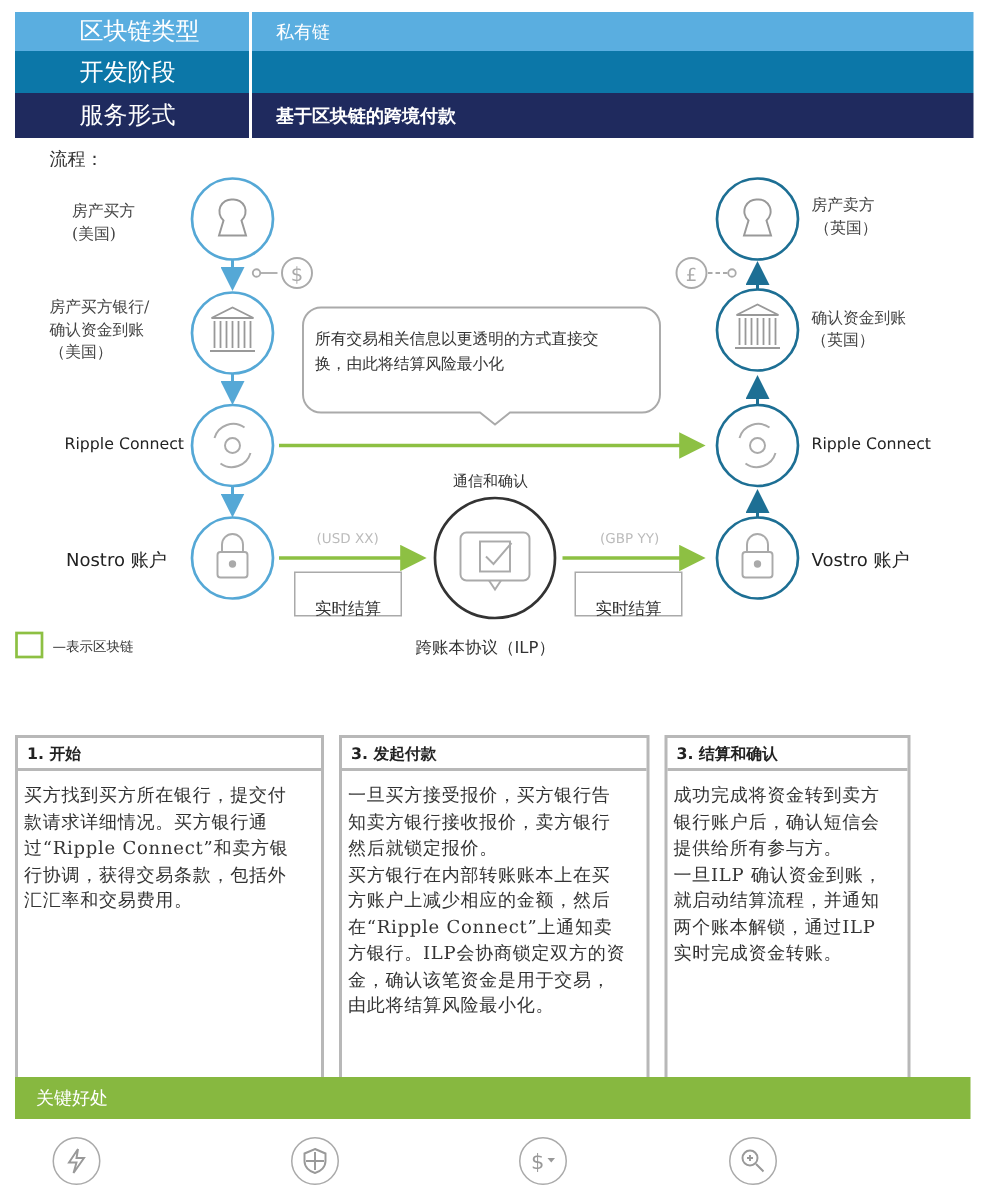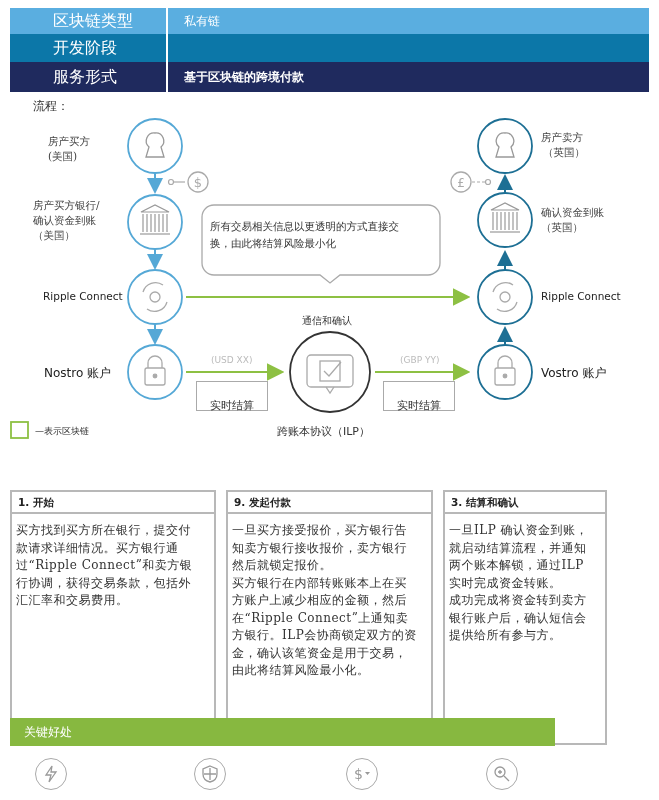--- a/index.html
+++ b/index.html
@@ -8,21 +8,21 @@
   .abs { position: absolute; }
   .hdr-row { position: absolute; left: 10px; width: 639px; display: flex; }
   .hdr-key { width: 137px; padding-left: 22px; color: #fff; font-family: "DejaVu Serif", serif; font-size: 16px; display: flex; align-items: center; border-right: 2px solid #fff; margin-left: 21px; }
   .hdr-val { flex: 1; padding-left: 16px; color: #fff; font-size: 12px; font-weight: bold; display: flex; align-items: center; }
   .lbl { position: absolute; font-size: 10.5px; color: #444; line-height: 15px; font-family: "DejaVu Serif", serif; }
   .lbl-b { position: absolute; font-size: 10.5px; color: #222; }
   .step { position: absolute; top: 449px; height: 255px; border: 2px solid #b8b8b8; background: #fff; margin-top: 41px; }
   .step-title { height: 22px; border-bottom: 2px solid #b8b8b8; font-size: 10.5px; font-weight: bold; padding: 4px 6px; color: #222; }
   .step-body { padding: 8px 12px 0 4px; font-size: 12px; line-height: 17.5px; color: #333; font-family: "DejaVu Serif", serif; letter-spacing: 0.5px; }
   .step-body p { margin: 0; }
-  .benefits-bar { position: absolute; left: 10px; top: 718px; width: 545px; height: 28px; background: #87b840; color: #fff; font-size: 12px; padding: 6px 14px; font-family: "DejaVu Serif", serif; }
+  .benefits-bar { position: absolute; left: 10px; top: 718px; width: 637px; height: 28px; background: #87b840; color: #fff; font-size: 12px; padding: 6px 14px; font-family: "DejaVu Serif", serif; }
   .benefit { position: absolute; top: 758px; display: flex; align-items: center; gap: 10px; font-size: 12px; color: #333; font-family: "DejaVu Serif", serif; flex-direction: column; }
   .bicon { width: 32px; height: 32px; border: 1.5px solid #aaa; border-radius: 50%; display: flex; align-items: center; justify-content: center; }
   .settle-box { position: absolute; width: 72px; height: 30px; border: 1.5px solid #aaa; font-size: 11px; text-align: center; padding-top: 16px; color: #333; background: #fff; }
   .currency { position: absolute; font-size: 9px; color: #bbb; }
 </style>
 </head>
 <body>
 
 <div class="hdr-row" style="top:8px;height:26px;background:#5aaee0;">
   <div class="hdr-key">区块链类型</div>
@@ -189,31 +189,31 @@
 
 <div class="abs" style="left:35px;top:425px;font-size:9px;color:#333;">—表示区块链</div>
 
 <div class="step" style="left:10px;width:206px;">
   <div class="step-title">1. 开始</div>
   <div class="step-body">
     <p>买方找到买方所在银行，提交付款请求详细情况。买方银行通过“Ripple Connect”和卖方银行协调，获得交易条款，包括外汇汇率和交易费用。</p>
   </div>
 </div>
 <div class="step" style="left:226px;width:207px;">
-  <div class="step-title">9. 发起付款</div>
+  <div class="step-title">3. 发起付款</div>
   <div class="step-body">
     <p>一旦买方接受报价，买方银行告知卖方银行接收报价，卖方银行然后就锁定报价。</p>
     <p>买方银行在内部转账账本上在买方账户上减少相应的金额，然后在“Ripple Connect”上通知卖方银行。ILP会协商锁定双方的资金，确认该笔资金是用于交易，由此将结算风险最小化。</p>
   </div>
 </div>
 <div class="step" style="left:443px;width:164px;">
   <div class="step-title">3. 结算和确认</div>
   <div class="step-body">
+    <p>成功完成将资金转到卖方银行账户后，确认短信会提供给所有参与方。</p>
     <p>一旦ILP 确认资金到账，就启动结算流程，并通知两个账本解锁，通过ILP实时完成资金转账。</p>
-    <p>成功完成将资金转到卖方银行账户后，确认短信会提供给所有参与方。</p>
   </div>
 </div>
 
 <div class="benefits-bar">关键好处</div>
 
 <div class="benefit" style="left:27px;">
   <div class="bicon">
     <svg width="20" height="20" viewBox="0 0 20 20">
         <path d="M11,2 L5,11 H10 L8,18 L15,8 H10 Z" fill="none" stroke="#999" stroke-width="1.3"></path>
       </svg>

